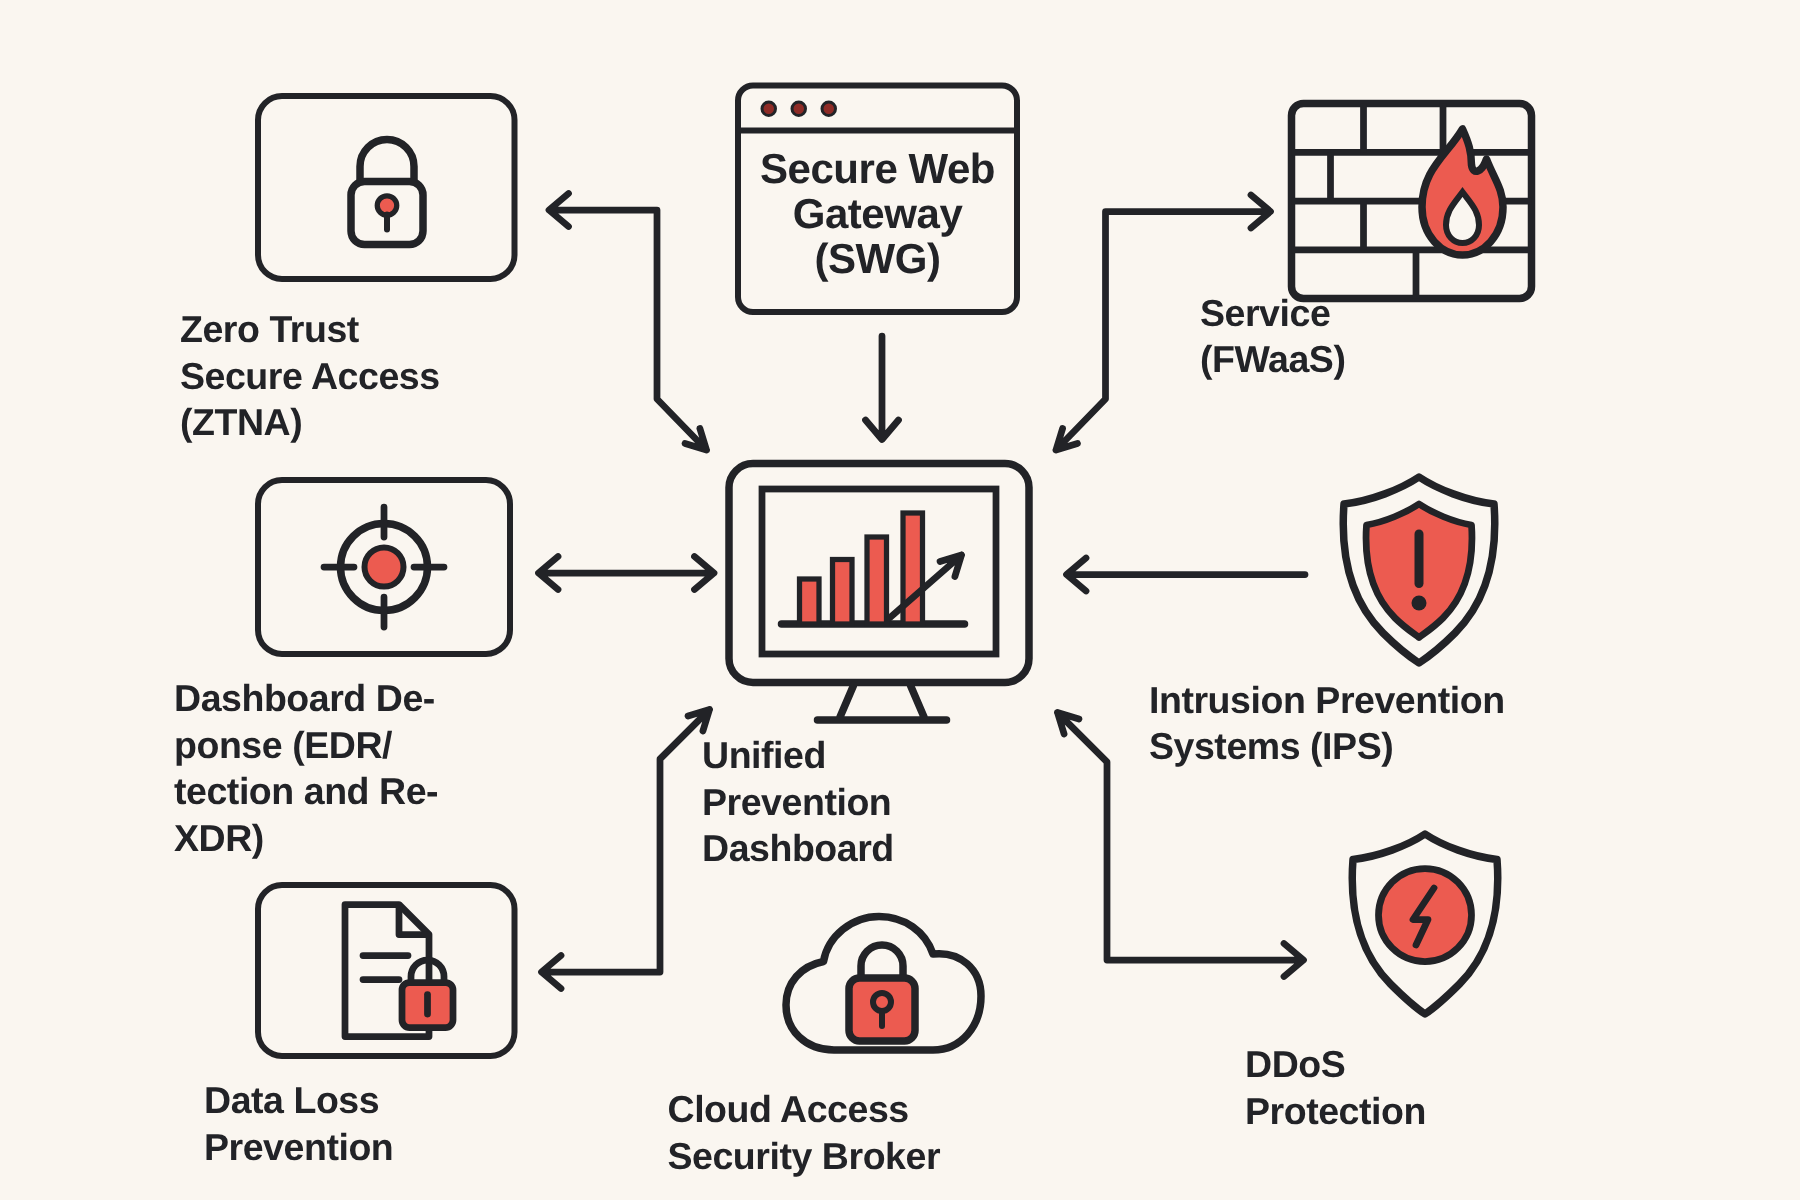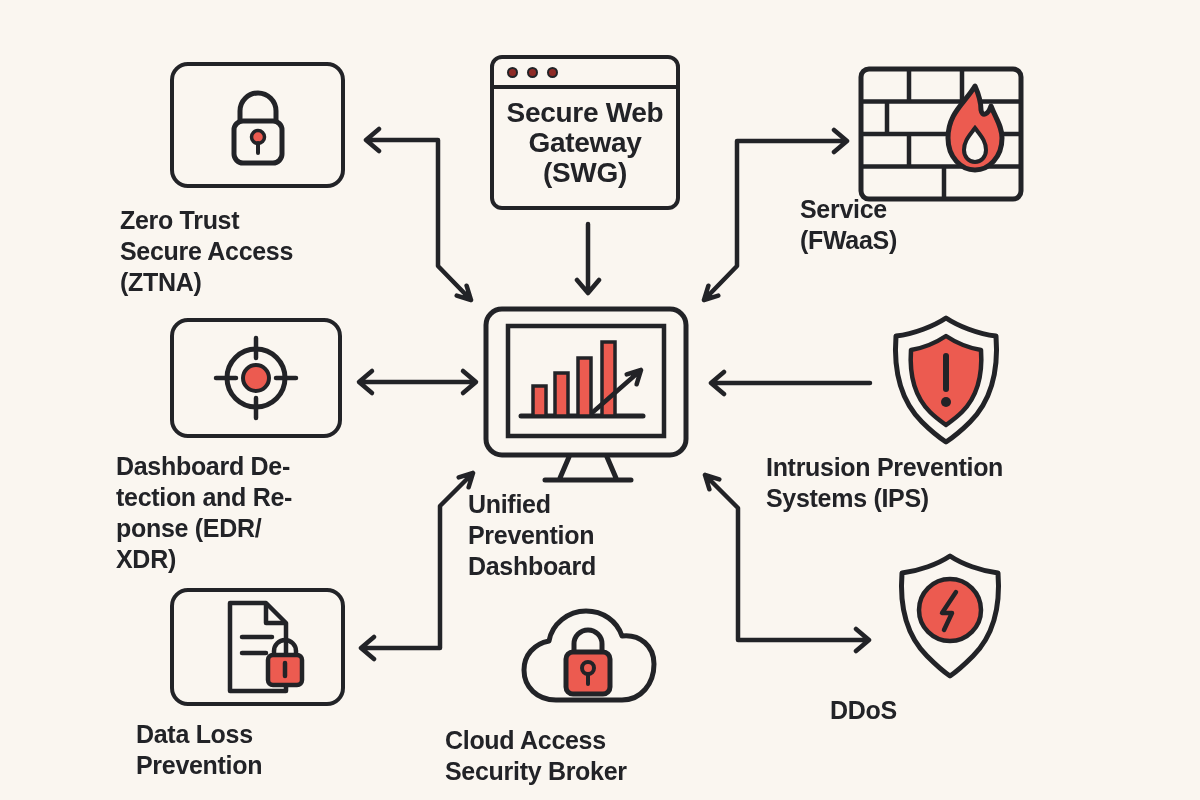--- a/index.html
+++ b/index.html
@@ -128,22 +128,22 @@
     <svg width="92" height="92" viewBox="0 0 92 92">
       <circle class="stroke" stroke-width="5" cx="46" cy="46" r="29"></circle>
       <g class="stroke" stroke-width="4.5" stroke-linecap="round">
         <path d="M 46 6 V 26 M 46 66 V 86 M 6 46 H 26 M 66 46 H 86"></path>
       </g>
       <circle class="fill-red" stroke-width="4" cx="46" cy="46" r="13"></circle>
     </svg>
   </div>
   <div class="label" style="left:116px;top:451px;width:280px">
     <div>Dashboard De-</div>
+    <div>ponse (EDR/</div>
     <div>tection and Re-</div>
-    <div>ponse (EDR/</div>
     <div>XDR)</div>
   </div>
 
   <svg class="abs" style="left:483px;top:306px" width="210" height="180" viewBox="0 0 210 180">
     <rect class="fill-bg" stroke-width="5" x="3" y="3" width="200" height="146" rx="16"></rect>
     <rect class="stroke" stroke-width="4.5" x="25" y="20" width="156" height="110"></rect>
     <path class="stroke" stroke-width="5" stroke-linecap="round" d="M 38 110 H 160"></path>
     <g class="fill-red" stroke-width="3.5">
       <rect x="50" y="80" width="13" height="30"></rect>
       <rect x="72" y="67" width="13" height="43"></rect>
@@ -209,15 +209,16 @@
 
   <svg class="abs" style="left:886px;top:550px" width="128" height="134" viewBox="0 0 128 134">
     <path class="fill-bg" stroke-width="5" stroke-linejoin="round" d="M 64 6 C 52 14, 33 21, 16 23 C 13 62, 24 89, 41 106
              C 51 116, 58 122, 64 126 C 70 122, 77 116, 87 106
              C 104 89, 115 62, 112 23 C 95 21, 76 14, 64 6 Z"></path>
     <circle class="fill-red" stroke-width="4.5" cx="64" cy="60" r="31"></circle>
     <path class="stroke" stroke-width="4.5" stroke-linejoin="round" stroke-linecap="round" d="M 70 42 L 56 63 L 66 63 L 58 80"></path>
   </svg>
   <div class="label" style="left:830px;top:695px;width:240px">
     <div>DDoS</div>
+    <div>Protection</div>
   </div>
 
 </div>
 
 </body></html>

